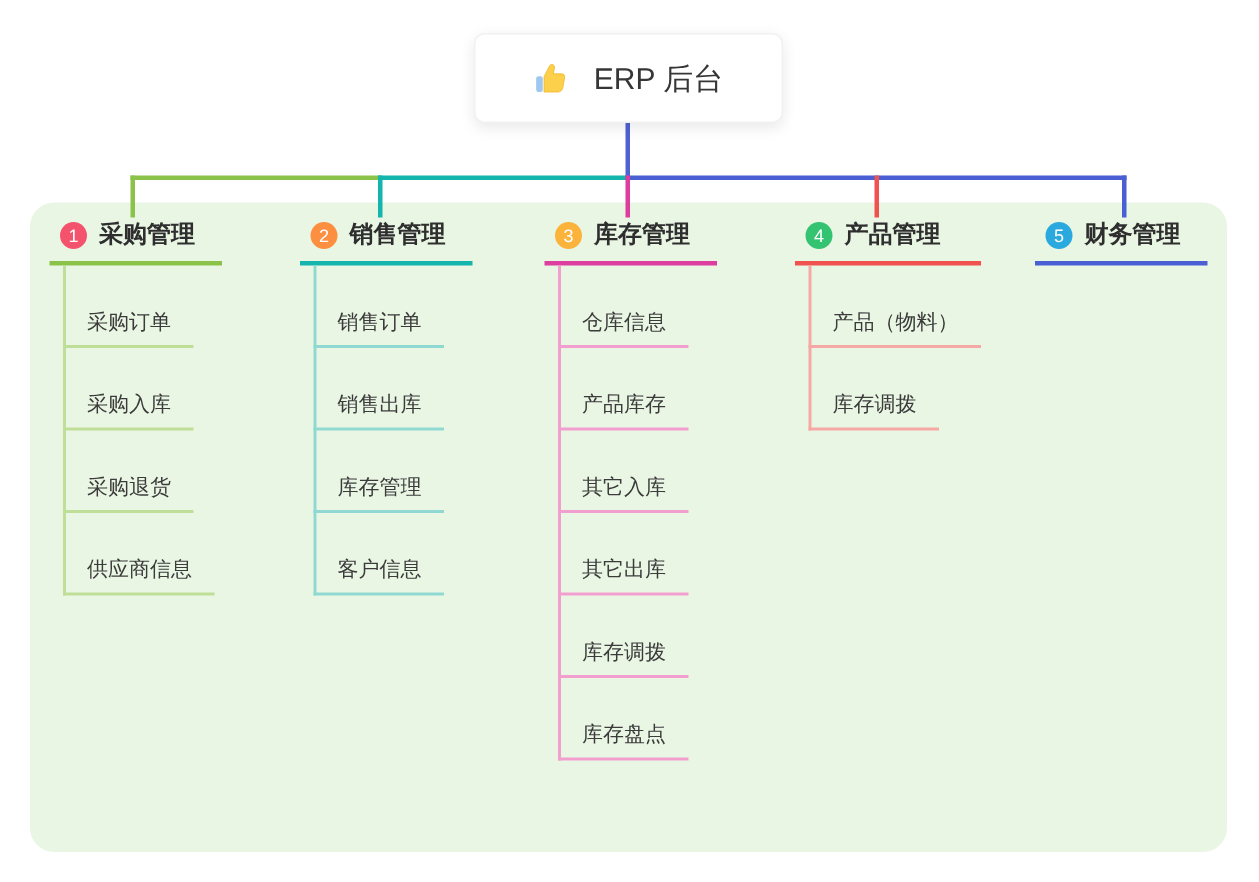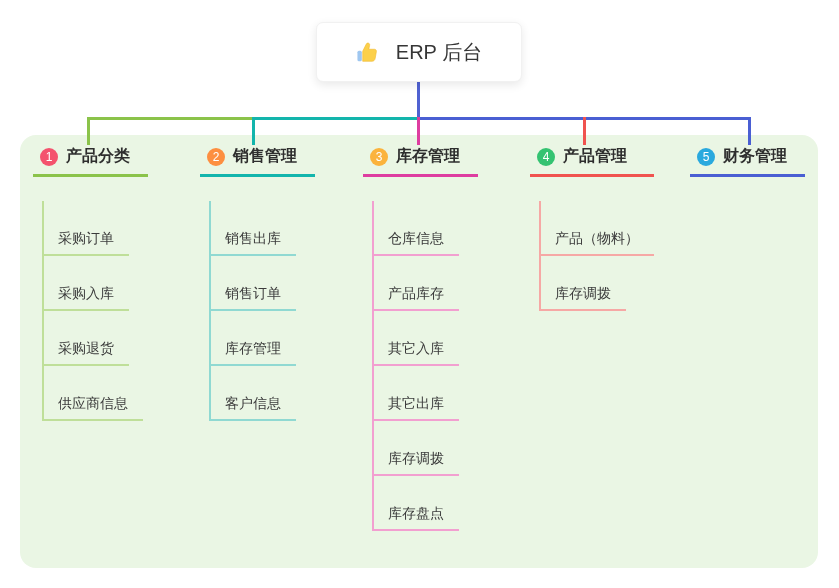--- a/index.html
+++ b/index.html
@@ -24,21 +24,21 @@
   .vdrop { position:absolute; top:117px; height:28px; width:3px; }
 
   
   .branch { position:absolute; top:146px; width:max-content; }
   .branch-header { display:flex; align-items:center; gap:8px;
     padding:0 14px 7px 7px; border-bottom:3px solid var(--main);
     min-width:115px; cursor:pointer; }
   .badge { width:18px; height:18px; border-radius:50%; background:var(--badge);
     color:#fff; font-size:12px; line-height:18px; text-align:center; flex:0 0 18px; }
   .branch-label { font-size:16px; font-weight:600; color:#2e2e2e; white-space:nowrap; }
-  .children { position:relative; margin-left:9px; width:max-content;margin-top:24px; }
+  .children { position:relative; margin-left:9px; width:max-content; }
   .children::before { content:""; position:absolute; left:0; top:0; bottom:0;
     width:2px; background:var(--light); }
   .child { height:55px; display:flex; align-items:flex-end;
     width:max-content; min-width:85px;
     padding:0 15px 6px 16px; border-bottom:2px solid var(--light); cursor:pointer; }
   .child span { font-size:14px; color:#3b3b3b; white-space:nowrap; }
 </style>
 </head>
 <body>
 
@@ -55,21 +55,21 @@
     <svg width="23" height="23" viewBox="0 0 24 24" aria-hidden="true">
       <rect x="1.5" y="10.2" width="4.6" height="11" rx="1.6" fill="#9fc7f0"></rect>
       <path d="M7 10.6 L10.6 3.4 c0.5-1.1 1.6-1.6 2.6-1.1 1 0.4 1.3 1.4 1 2.5 L13.4 8.6 h5.9 c1.3 0 2.2 1.1 2 2.4 l-1.3 7.3 c-0.3 1.7-1.6 2.9-3.3 2.9 H7 Z" fill="#fcd04a" stroke="#f0b82e" stroke-width="0.6"></path>
     </svg>
     <span>ERP 后台</span>
   </div>
 
 <div class="branch" style="left: 33px; --main: #8bc34a; --light: #bfdf99; --badge: #f4536e;">
       <div class="branch-header">
         <span class="badge">1</span>
-        <span class="branch-label">产品分类</span>
+        <span class="branch-label">采购管理</span>
       </div>
       <div class="children">
         <div class="child">
           <span>采购订单</span>
         </div>
         <div class="child">
           <span>采购入库</span>
         </div>
         <div class="child">
           <span>采购退货</span>
@@ -80,24 +80,24 @@
       </div>
     </div>
     <div class="vdrop" style="left: 87px; background: rgb(139, 195, 74);"></div>
     <div class="branch" style="left: 200px; --main: #13b5ac; --light: #90d9d2; --badge: #fd8f40;">
       <div class="branch-header">
         <span class="badge">2</span>
         <span class="branch-label">销售管理</span>
       </div>
       <div class="children">
         <div class="child">
-          <span>销售出库</span>
+          <span>销售订单</span>
         </div>
         <div class="child">
-          <span>销售订单</span>
+          <span>销售出库</span>
         </div>
         <div class="child">
           <span>库存管理</span>
         </div>
         <div class="child">
           <span>客户信息</span>
         </div>
       </div>
     </div>
     <div class="vdrop" style="left: 252px; background: rgb(19, 181, 172);"></div>

